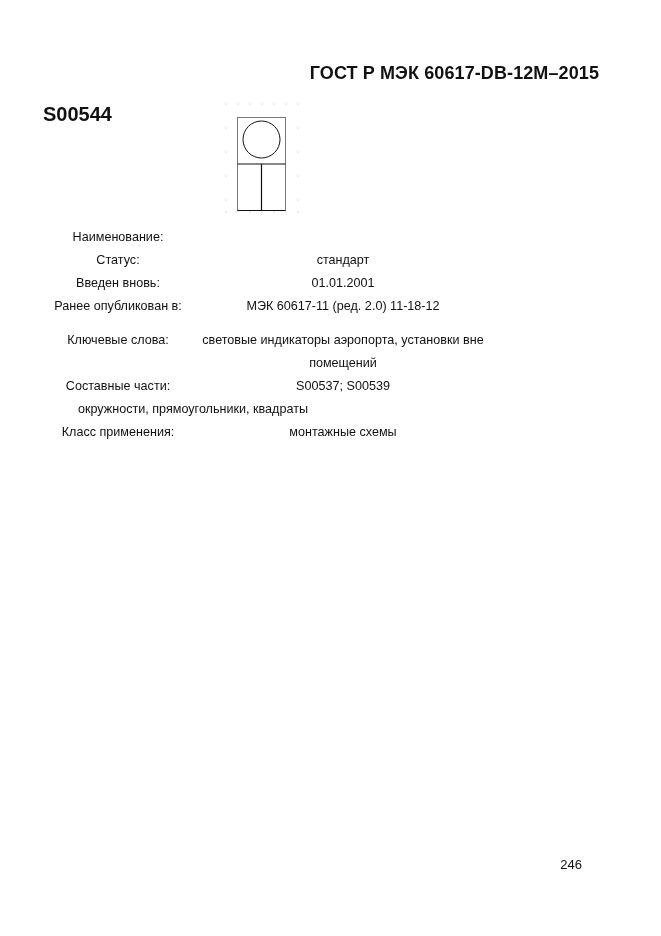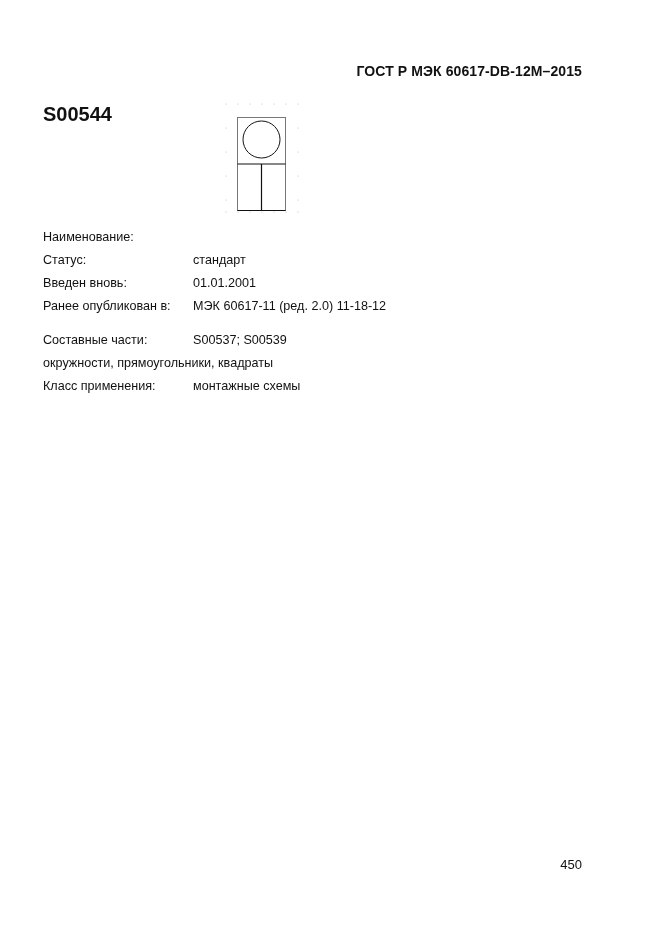--- a/index.html
+++ b/index.html
@@ -1,30 +1,30 @@
 <!DOCTYPE html>
 <html><head>
   <meta charset="utf-8">
   <style>
     html, body { margin: 0; padding: 0; background: #ffffff; }
     body {
       width: 661px; height: 936px; position: relative; overflow: hidden;
       font-family: "Liberation Sans", "DejaVu Sans", sans-serif; color: #111;
     }
     .std-header {
-      position: absolute; right: 79px; top: 63px;
-      font-size: 14px; font-weight: bold; letter-spacing: 0.1px;
+      position: absolute; right: 62px; top: 63px;
+      font-size: 18px; font-weight: bold; letter-spacing: 0.1px;
     }
     .symbol-id {
       position: absolute; left: 43px; top: 103px;
       font-size: 20px; font-weight: bold;
     }
     .symbol-figure { position: absolute; left: 222px; top: 100px; width: 80px; height: 118px; }
     .rows { position: absolute; left: 43px; top: 226px; width: 560px; }
-    .row { display: flex; font-size: 12.6px; line-height: 23px; }
+    .row { display: flex; font-size: 12.6px; line-height: 23px; text-align: center; }
     .row .lbl { width: 150px; flex: none; }
     .row .val { flex: 1; width: 300px; max-width: 300px; }
     .gap { height: 11px; }
     .page-number {
       position: absolute; right: 79px; top: 857px; font-size: 13px;
     }
   </style>
 </head>
 <body>
 
@@ -77,25 +77,29 @@
   <div class="row">
     <div class="lbl">Введен вновь:</div>
     <div class="val">01.01.2001</div>
   </div>
   <div class="row">
     <div class="lbl">Ранее опубликован в:</div>
     <div class="val">МЭК 60617-11 (ред. 2.0) 11-18-12</div>
   </div>
   <div class="gap"></div>
   <div class="row">
+    <div class="lbl">Ключевые слова:</div>
+    <div class="val">световые индикаторы аэропорта, установки вне помещений</div>
+  </div>
+  <div class="row">
     <div class="lbl">Составные части:</div>
     <div class="val">S00537; S00539</div>
   </div>
   <div class="row">
     <div class="val">окружности, прямоугольники, квадраты</div>
   </div>
   <div class="row">
     <div class="lbl">Класс применения:</div>
     <div class="val">монтажные схемы</div>
   </div>
 </div>
 
-<div class="page-number">450</div>
+<div class="page-number">246</div>
 
 </body></html>

